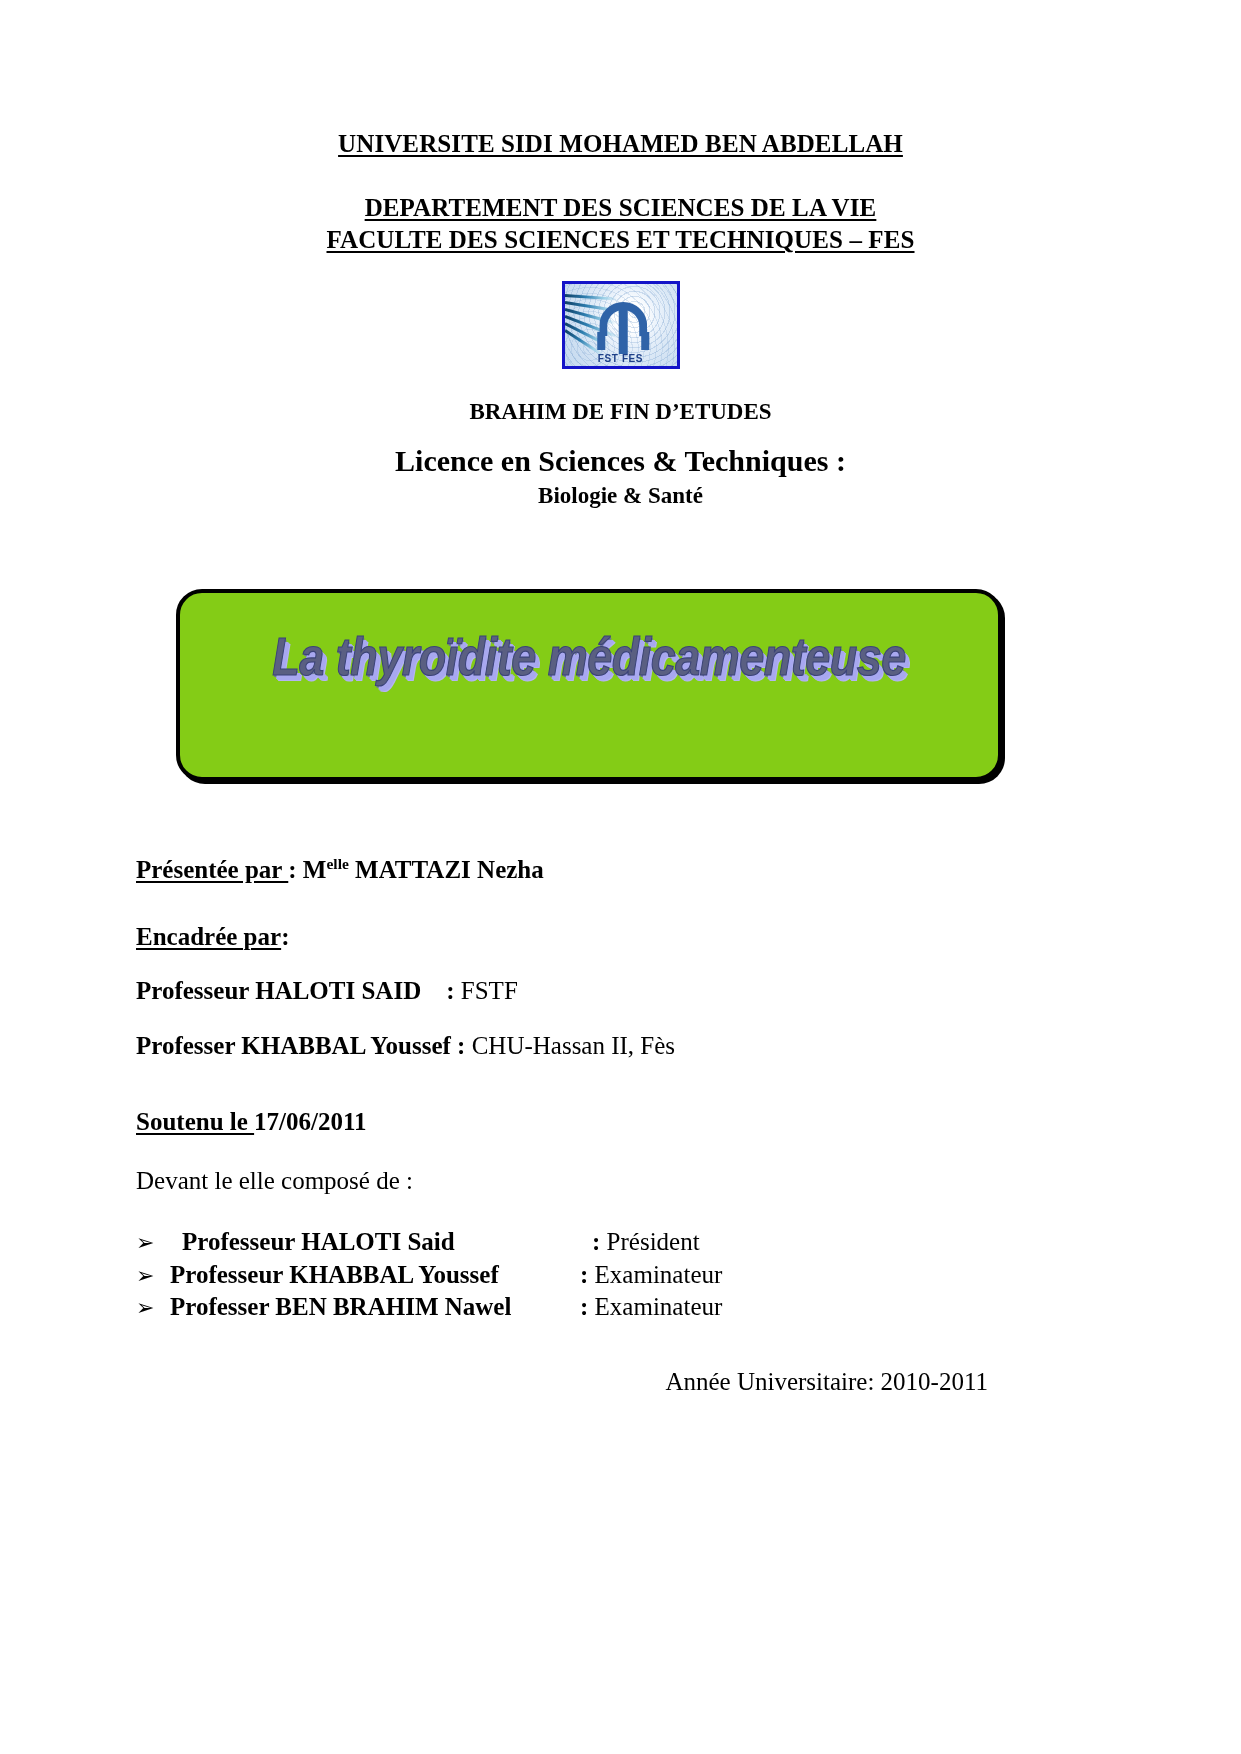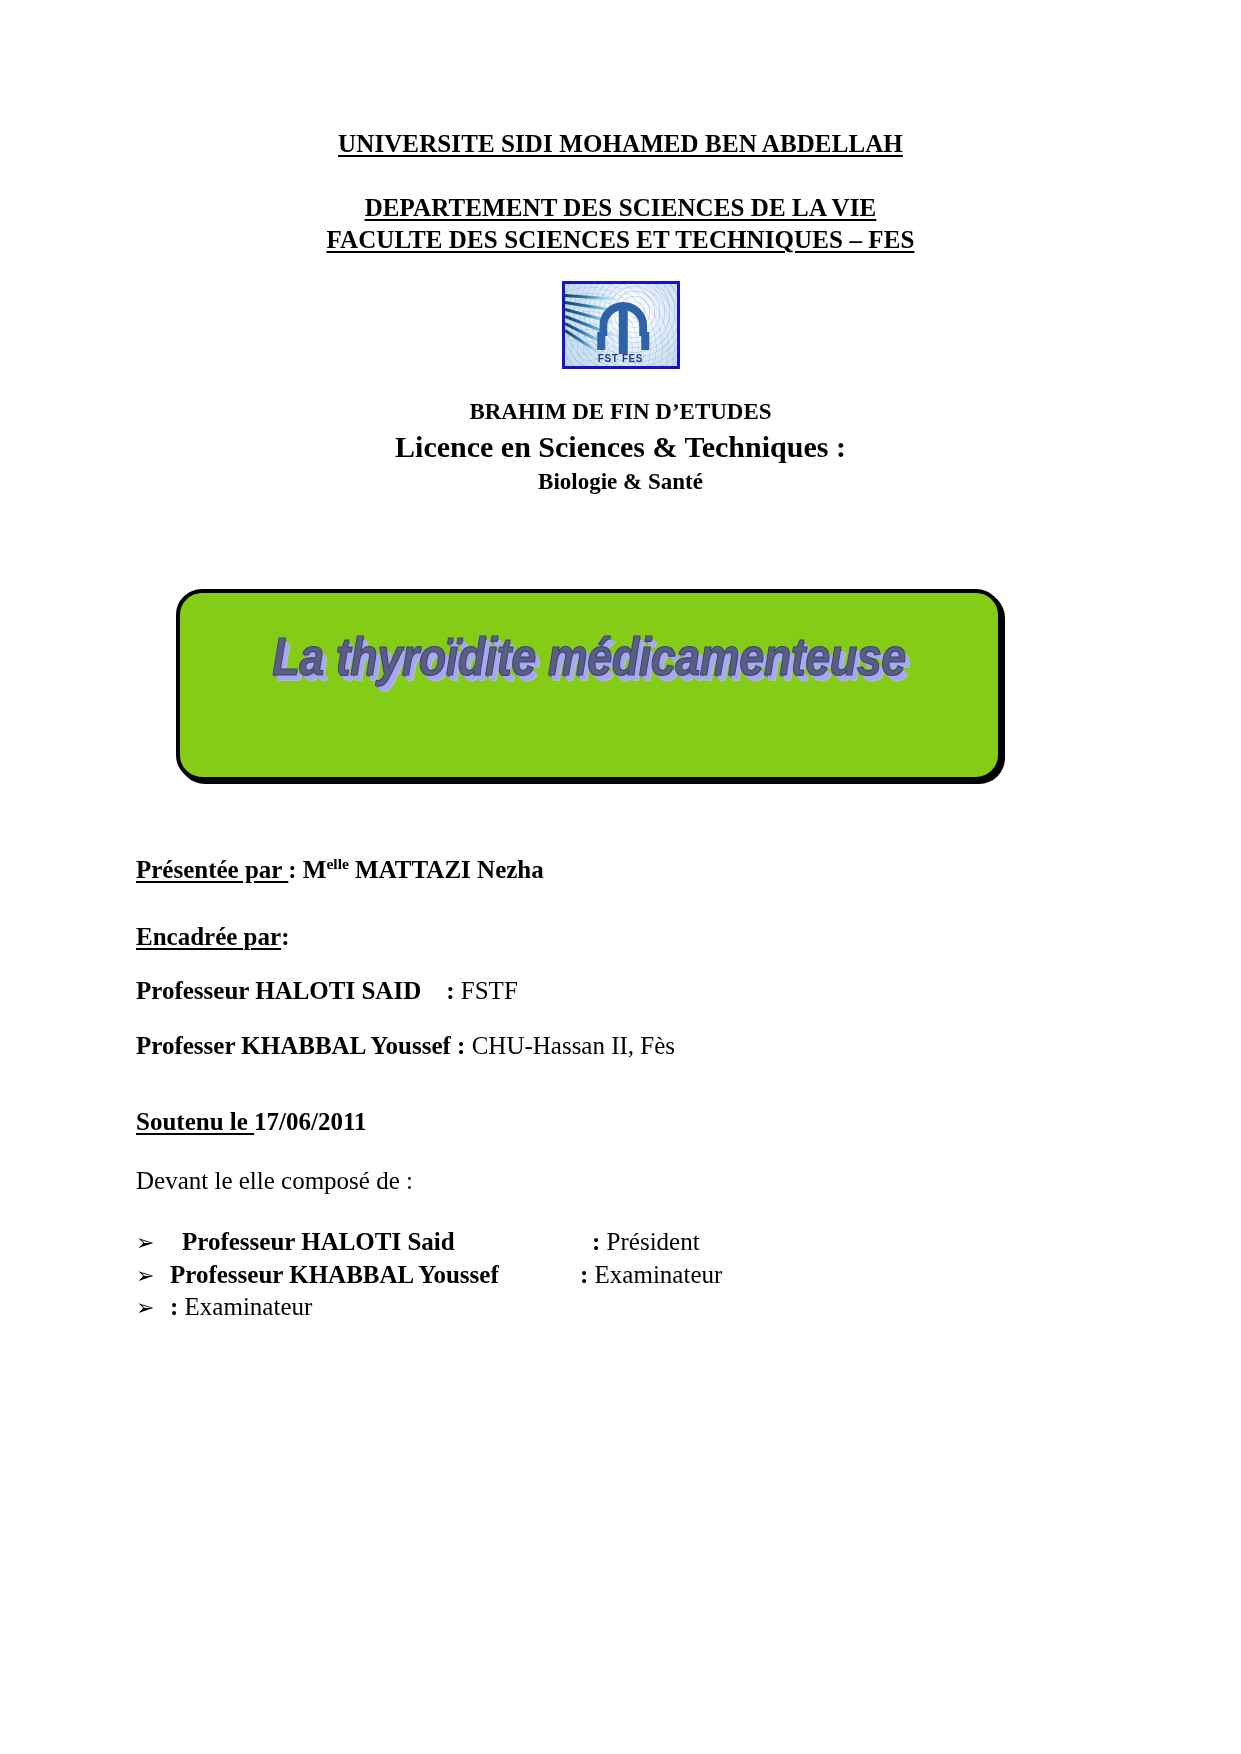--- a/index.html
+++ b/index.html
@@ -153,21 +153,21 @@
   }
   .projet {
     font-weight: bold;
     font-size: 23px;
     line-height: 1.25;
   }
   .licence {
     font-weight: bold;
     font-size: 30px;
     line-height: 1.3;
-    margin-top: 0;
+    margin-top: 14px;
   }
   .filiere {
     font-weight: bold;
     font-size: 23px;
     line-height: 1.3;
     margin-top: 1px;
   }
 
   
   .title-box {
@@ -356,18 +356,20 @@
     </div>
 
     <div class="jury-item">
       <span class="jury-bullet">➢</span>
       <span class="jury-name">Professeur KHABBAL Youssef</span>
       <span class="jury-role"><span class="colon">: </span><span>Examinateur</span></span>
     </div>
 
     <div class="jury-item">
       <span class="jury-bullet">➢</span>
+      <span class="jury-name">Professer BEN BRAHIM Nawel</span>
       <span class="jury-role"><span class="colon">: </span><span>Examinateur</span></span>
     </div>
 
+    <div class="year-line">Année Universitaire: 2010-2011</div>
 
   </div>
 </div>
 
 </body></html>

